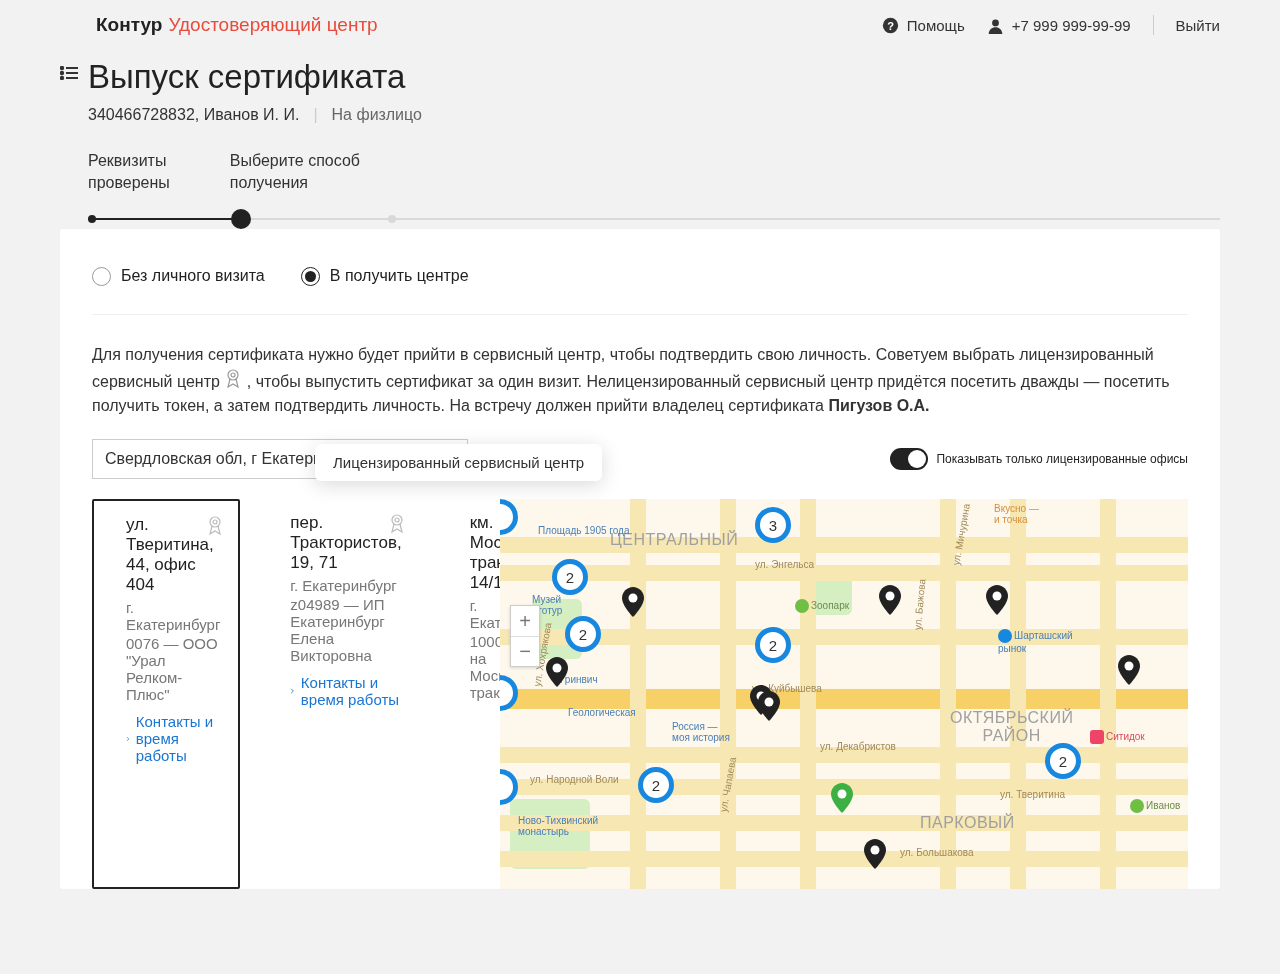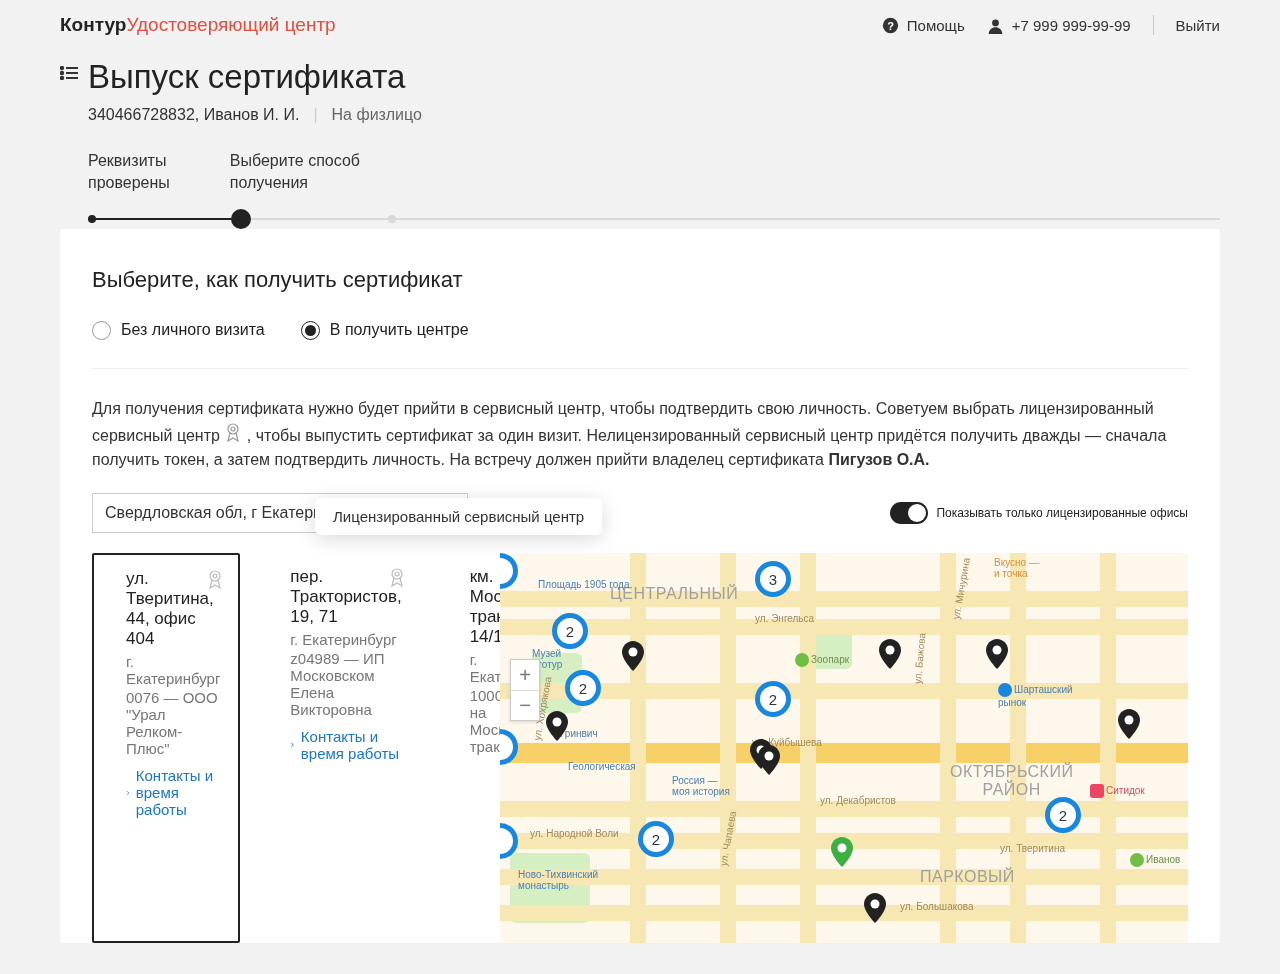--- a/index.html
+++ b/index.html
@@ -10,21 +10,21 @@
   font-size: 15px;
 }
 
 
 .header {
   display: flex;
   align-items: center;
   justify-content: space-between;
   padding: 14px 60px 18px 60px;
 }
-.logo { display: flex; align-items: center; font-size: 19px; }
+.logo { display: flex; align-items: center; gap: 6px; font-size: 19px; margin-left: 36px; }
 .logo-main { font-weight: 700; color: #222; }
 .logo-sub { color: #e74c3c; font-weight: 400; }
 
 .header-right { display: flex; align-items: center; gap: 22px; }
 .header-item { display: flex; align-items: center; gap: 8px; color: #333; cursor: pointer; font-size: 15px; }
 .header-sep { width: 1px; height: 20px; background: #ccc; }
 
 .icon-help, .icon-user { width: 17px; height: 17px; }
 
 
@@ -191,41 +191,40 @@
 </div>
 <div class="step-track">
   <div class="track-line"></div>
   <div class="track-fill"></div>
   <div class="dot small filled" style="left:0"></div>
   <div class="dot big" style="left:143px"></div>
   <div class="dot small" style="left:300px"></div>
 </div>
 
 <div class="card">
-  <div class="card-title">Выберите, как получить сертификат</div>
 
   <div class="radio-row">
     <label class="radio">
       <span class="radio-circle"></span>
       <span>Без личного визита</span>
     </label>
     <label class="radio">
       <span class="radio-circle checked"></span>
       <span>В получить центре</span>
     </label>
   </div>
 
   <div class="info-para">
     <span>Для получения сертификата нужно будет прийти в сервисный центр, чтобы подтвердить свою личность. Советуем выбрать лицензированный сервисный центр </span>
     <svg class="badge-icon-inline badge-svg" viewBox="0 0 18 22" fill="none" stroke="#999" stroke-width="1.2">
       <circle cx="9" cy="7" r="5"></circle>
         <circle cx="9" cy="7" r="2"></circle>
       <path d="M6 11l-2 8 5-3 5 3-2-8"></path>
     </svg>
-    <span>, чтобы выпустить сертификат за один визит. Нелицензированный сервисный центр придётся получить дважды — сначала получить токен, а затем подтвердить личность. На встречу должен прийти владелец сертификата </span>
+    <span>, чтобы выпустить сертификат за один визит. Нелицензированный сервисный центр придётся посетить дважды — посетить получить токен, а затем подтвердить личность. На встречу должен прийти владелец сертификата </span>
     <b>Пигузов О.А.</b>
   </div>
 
   <div class="filter-row">
     <input class="search-input" value="Свердловская обл, г Екатери" style="">
     <div class="tooltip">
       <span>Лицензированный сервисный центр</span>
     </div>
     <div class="toggle-wrap">
       <div class="toggle"></div>
@@ -259,21 +258,21 @@
       <div class="sc-card plain">
         <div class="sc-badge">
           <svg class="badge-svg" viewBox="0 0 18 22" fill="none" stroke="#bbb" stroke-width="1.2">
               <circle cx="9" cy="7" r="5"></circle>
               <circle cx="9" cy="7" r="2"></circle>
               <path d="M6 11l-2 8 5-3 5 3-2-8"></path>
             </svg>
         </div>
         <div class="sc-addr">пер. Трактористов, 19, 71</div>
         <div class="sc-city">г. Екатеринбург</div>
-        <div class="sc-org">z04989 — ИП Московском Елена Викторовна</div>
+        <div class="sc-org">z04989 — ИП Екатеринбург Елена Викторовна</div>
         <div class="sc-link">
           <svg class="chev" viewBox="0 0 8 8" fill="none" stroke="#1976d2" stroke-width="1.5">
               <path d="M2 0l4 4-4 4"></path>
             </svg>
           <span>Контакты и время работы</span>
         </div>
       </div>
 
       <div class="sc-card plain">
         <div class="sc-badge">

